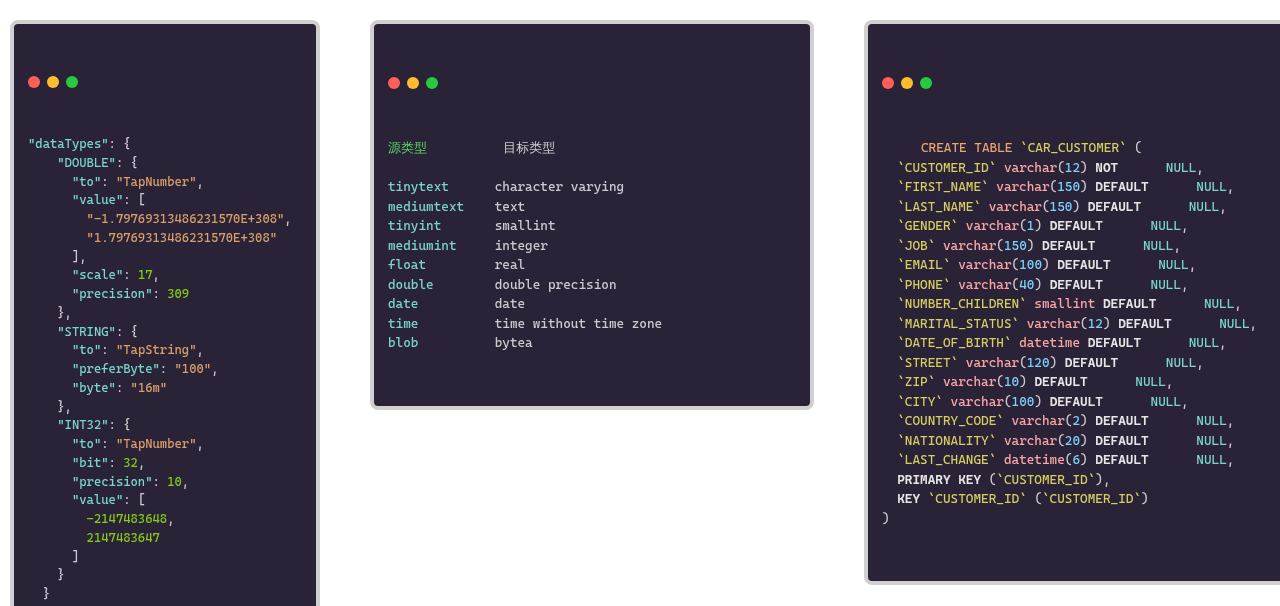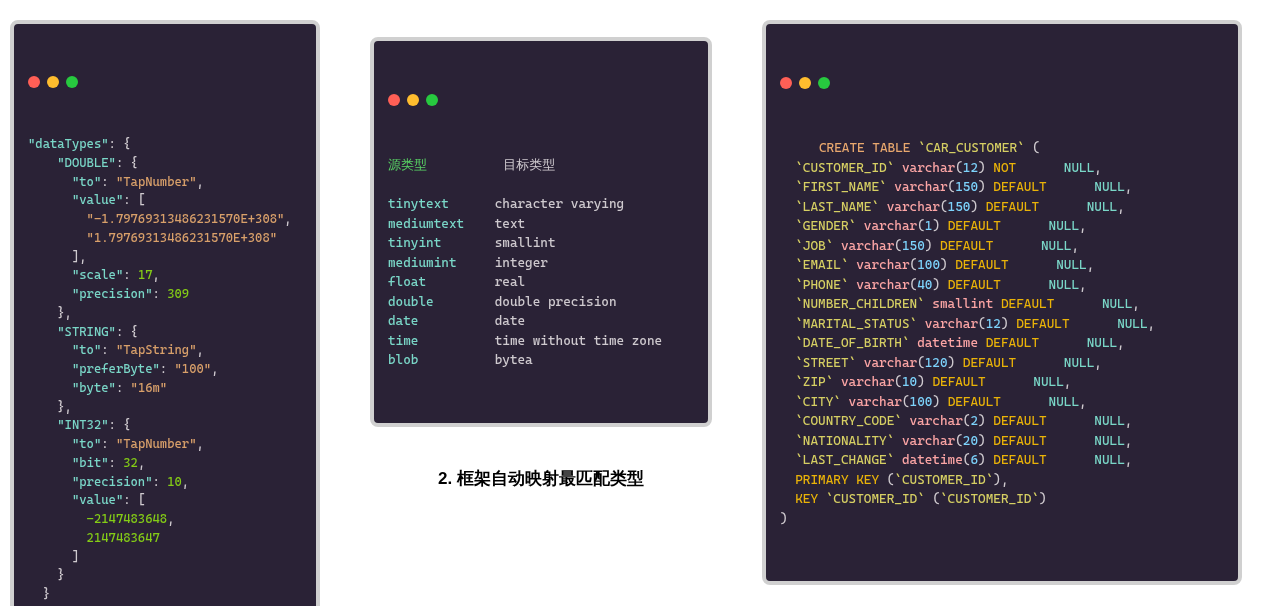--- a/index.html
+++ b/index.html
@@ -54,21 +54,21 @@
   .num   { color: #84cc16; }   
   .punct { color: #cfcacf; }
   .head1 { color: #58d364; }   
   .head2 { color: #cfcacf; }
   
   .kw    { color: #e9a86e; margin-left: 39px; }   
   .ident { color: #d6cf63; text-align: center; }   
   .type  { color: #fca5a5; }   
   .paren { color: #cfcacf; }
   .n     { color: #7dd3fc; }   
-  .def   { color: #eab308; }   
+  .def   { color: #e5e5e5; font-weight: bold; }   
   .nul   { color: #7ad7c8; padding-left: 40px; }   
 </style>
 </head>
 <body>
 
 <div class="layout">
 
   <div class="col">
     <div class="term small" style="width:310px;">
       <div class="traffic">
@@ -99,40 +99,39 @@
         <span class="num">-2147483648</span><span class="punct">,</span>
         <span class="num">2147483647</span>
       <span class="punct">]</span>
     <span class="punct">}</span>
   <span class="punct">}</span></div>
     </div>
 
   </div>
 
   <div class="col">
-    <div class="term" style="width:342px;margin-top:17px;">
+    <div class="term" style="width:444px;">
       <div class="traffic">
         <div class="dot red"></div>
         <div class="dot yellow"></div>
         <div class="dot green"></div>
       </div>
       <div id="code2"><span class="head1">源类型</span>          <span class="head2">目标类型</span>
 
 <span class="key">tinytext    </span>  <span class="punct">character varying</span>
 <span class="key">mediumtext  </span>  <span class="punct">text</span>
 <span class="key">tinyint     </span>  <span class="punct">smallint</span>
 <span class="key">mediumint   </span>  <span class="punct">integer</span>
 <span class="key">float       </span>  <span class="punct">real</span>
 <span class="key">double      </span>  <span class="punct">double precision</span>
 <span class="key">date        </span>  <span class="punct">date</span>
 <span class="key">time        </span>  <span class="punct">time without time zone</span>
 <span class="key">blob        </span>  <span class="punct">bytea</span>
 </div>
     </div>
-    <div class="caption mid">2. 框架自动映射最匹配类型</div>
   </div>
 
   <div class="col">
     <div class="term" style="width:480px;">
       <div class="traffic">
         <div class="dot red"></div>
         <div class="dot yellow"></div>
         <div class="dot green"></div>
       </div>
       <div id="code3"><span class="kw">CREATE TABLE</span> <span class="ident">`CAR_CUSTOMER`</span> <span class="paren">(</span>

